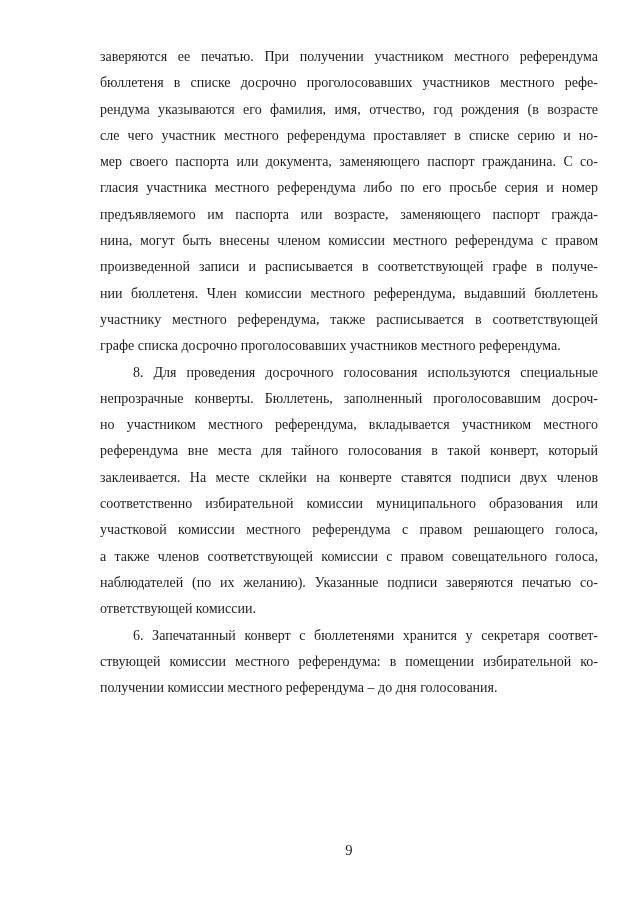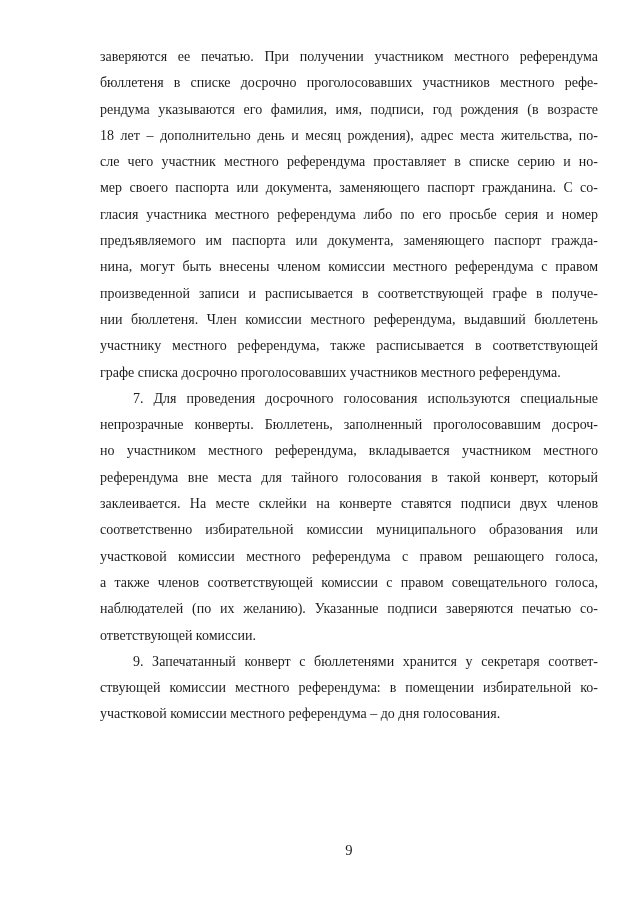--- a/index.html
+++ b/index.html
@@ -55,46 +55,45 @@
   }
 </style>
 </head>
 <body>
 
 <div class="doc-page">
   <main class="text-block" id="doc-body">
       <div class="paragraph">
         <div class="line">заверяются ее печатью. При получении участником местного референдума</div>
         <div class="line">бюллетеня в списке досрочно проголосовавших участников местного рефе-</div>
-        <div class="line">рендума указываются его фамилия, имя, подписи, год рождения (в возрасте</div>
-        <div class="line">18 лет – дополнительно день и месяц рождения), адрес места жительства, по-</div>
+        <div class="line">рендума указываются его фамилия, имя, отчество, год рождения (в возрасте</div>
         <div class="line">сле чего участник местного референдума проставляет в списке серию и но-</div>
         <div class="line">мер своего паспорта или документа, заменяющего паспорт гражданина. С со-</div>
         <div class="line">гласия участника местного референдума либо по его просьбе серия и номер</div>
-        <div class="line">предъявляемого им паспорта или документа, заменяющего паспорт гражда-</div>
+        <div class="line">предъявляемого им паспорта или возрасте, заменяющего паспорт гражда-</div>
         <div class="line">нина, могут быть внесены членом комиссии местного референдума с правом</div>
         <div class="line">произведенной записи и расписывается в соответствующей графе в получе-</div>
         <div class="line">нии бюллетеня. Член комиссии местного референдума, выдавший бюллетень</div>
         <div class="line">участнику местного референдума, также расписывается в соответствующей</div>
         <div class="line last">графе списка досрочно проголосовавших участников местного референдума.</div>
       </div>
       <div class="paragraph indent">
-        <div class="line">7. Для проведения досрочного голосования используются специальные</div>
+        <div class="line">8. Для проведения досрочного голосования используются специальные</div>
         <div class="line">непрозрачные конверты. Бюллетень, заполненный проголосовавшим досроч-</div>
         <div class="line">но участником местного  референдума, вкладывается участником местного</div>
         <div class="line">референдума вне места для тайного голосования в такой конверт, который</div>
         <div class="line">заклеивается. На месте склейки на конверте ставятся подписи двух членов</div>
         <div class="line">соответственно избирательной комиссии муниципального образования или</div>
         <div class="line">участковой комиссии местного референдума с правом решающего голоса,</div>
         <div class="line">а также членов соответствующей комиссии с правом совещательного голоса,</div>
         <div class="line">наблюдателей (по их желанию). Указанные подписи заверяются печатью со-</div>
         <div class="line last">ответствующей комиссии.</div>
       </div>
       <div class="paragraph indent">
-        <div class="line">9. Запечатанный конверт с бюллетенями хранится у секретаря соответ-</div>
+        <div class="line">6. Запечатанный конверт с бюллетенями хранится у секретаря соответ-</div>
         <div class="line">ствующей комиссии местного референдума: в помещении избирательной ко-</div>
-        <div class="line last">участковой комиссии местного референдума – до дня голосования.</div>
+        <div class="line last">получении комиссии местного референдума – до дня голосования.</div>
       </div>
     </main>
   <footer class="page-footer">
     <span class="page-number">9</span>
   </footer>
 </div>
 
 </body></html>

